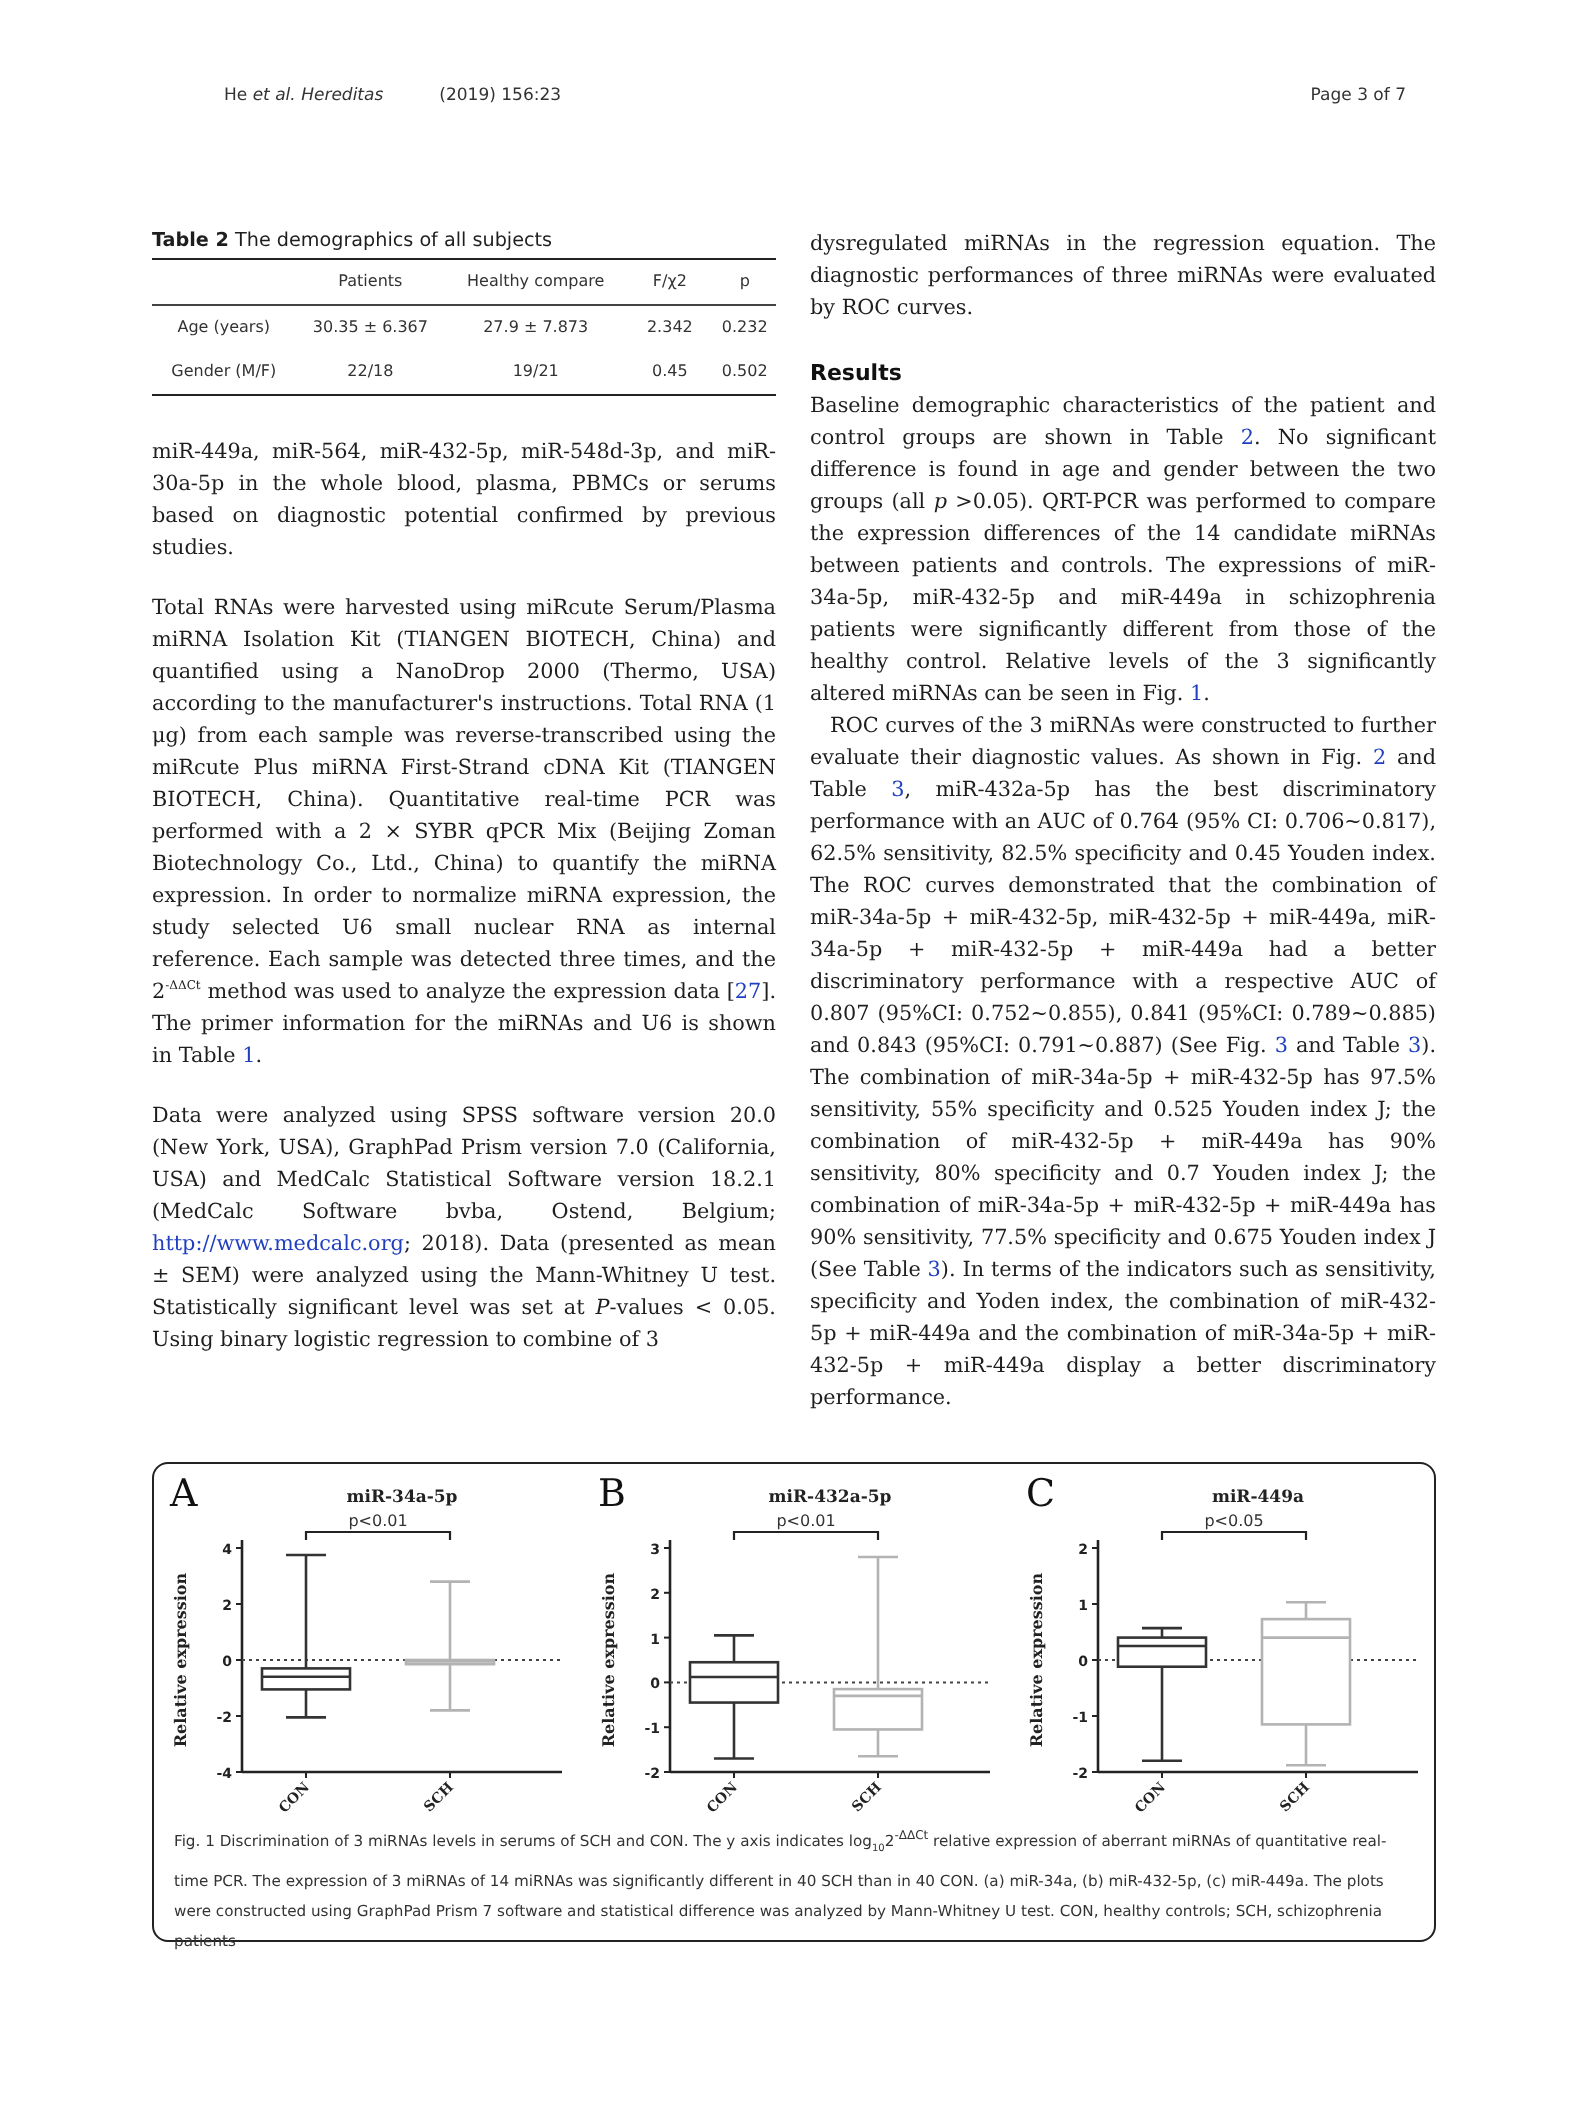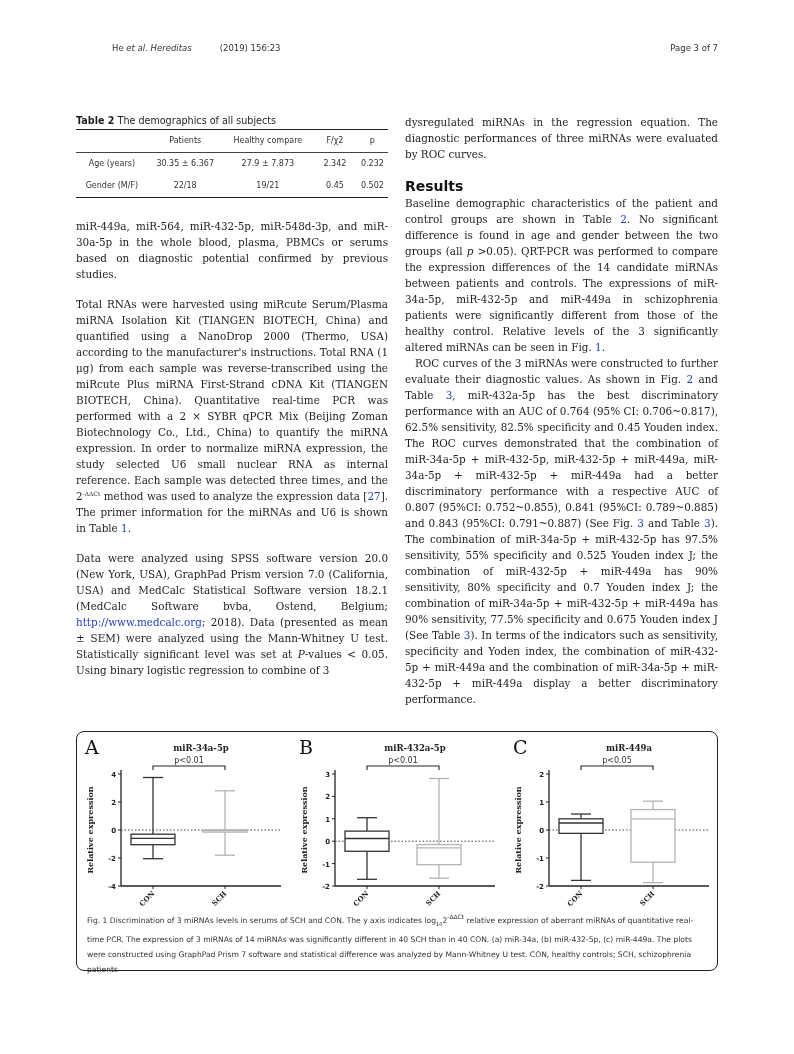--- a/index.html
+++ b/index.html
@@ -1,29 +1,29 @@
 <!DOCTYPE html>
 <html><head>
 <meta charset="utf-8">
 <style>
   html, body { margin: 0; padding: 0; background: #ffffff; }
   body { width: 794px; height: 1054px; position: relative; overflow: hidden; color: #222; }
   .hdr { position: absolute; top: 43px; font-family: "DejaVu Sans", sans-serif; font-size: 8.5px; color: #333; margin-left: 36px; }
   .hdr-left { left: 76px; }
   .hdr-left .it { font-style: italic; }
   .hdr-left .gap { display: inline-block; width: 28px; }
-  .hdr-right { right: 76px; }
+  .hdr-right { right: 91px; }
 
   .col { position: absolute; font-family: "DejaVu Serif", serif; font-size: 10.4px; line-height: 16px; color: #1e1e1e; text-align: justify; }
   .col-left { left: 76px; top: 114px; width: 312px; }
   .col-right { left: 405px; top: 114px; width: 313px; }
   .col p { margin: 0; }
   .col .indent { text-indent: 10px; }
   .sec-h { font-family: "DejaVu Sans", sans-serif; font-size: 10px; font-weight: normal; margin: 0; line-height: 16px; color: #1a1a1a; }
-  .res-h { font-family: "DejaVu Sans", sans-serif; font-size: 14px; font-weight: bold; margin: 0; line-height: 17px; color: #111; }
+  .res-h { font-family: "DejaVu Sans", sans-serif; font-size: 11px; font-weight: bold; margin: 0; line-height: 17px; color: #111; }
   .link { color: #1f3fbf; }
   sup { font-size: 6px; line-height: 0; }
 
   .tbl-title { font-family: "DejaVu Sans", sans-serif; font-size: 9.6px; margin: 0 0 2px 0; line-height: 13px; }
   .tbl-title b { font-weight: bold; }
   table.demo { width: 100%; border-collapse: collapse; font-family: "DejaVu Sans", sans-serif; font-size: 8px; color: #333; }
   table.demo th, table.demo td { text-align: center; font-weight: normal; padding: 3px 0; height: 12px; }
   table.demo thead tr { border-top: 1.2px solid #222; border-bottom: 0.8px solid #444; }
   table.demo tbody tr:last-child { border-bottom: 1px solid #222; }
   .spacer { height: 14px; }

